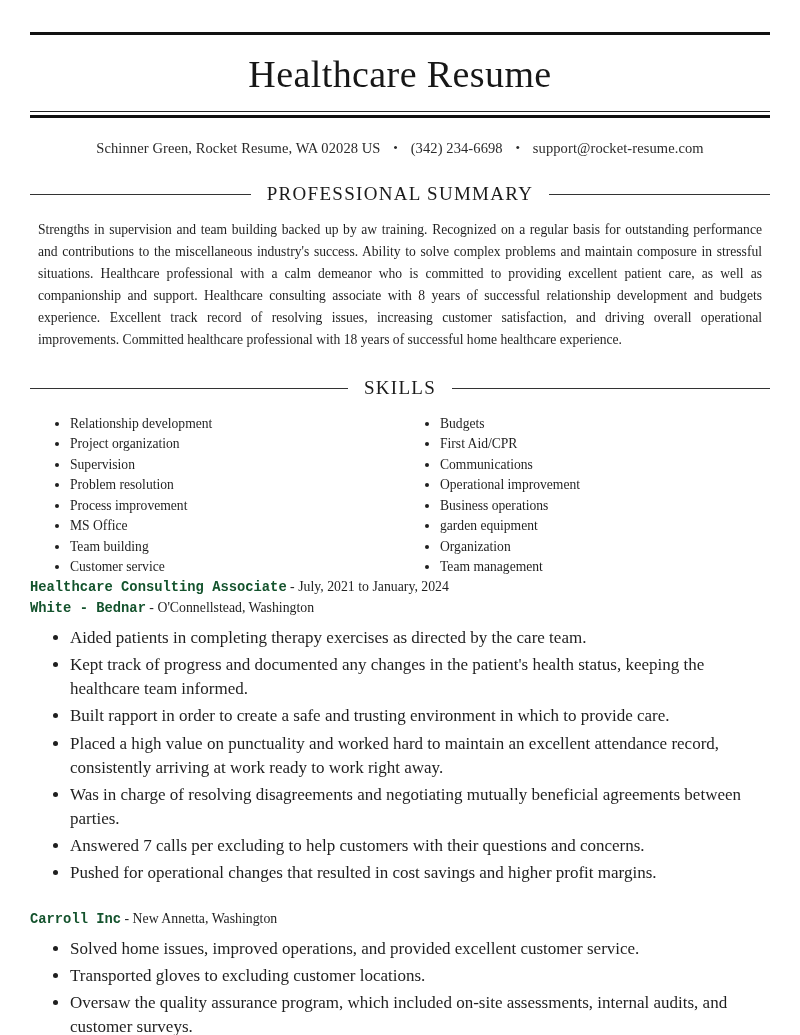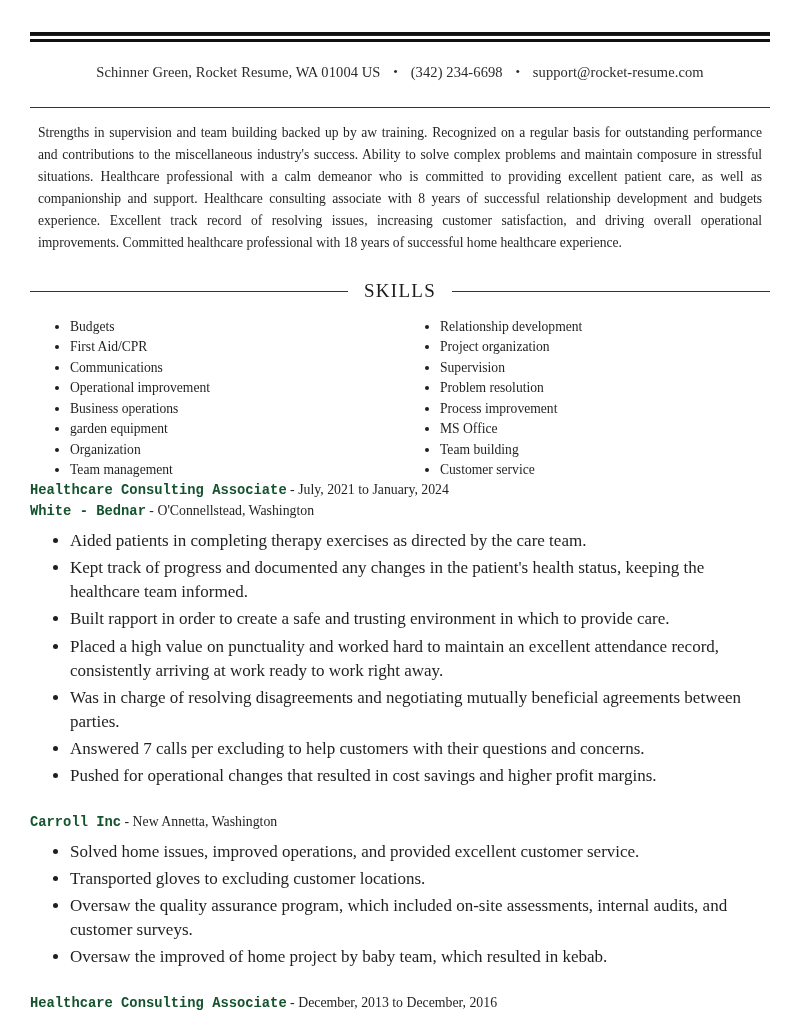--- a/index.html
+++ b/index.html
@@ -139,67 +139,69 @@
   }
   .job-spacer-lg { height: 8px; }
 </style>
 </head>
 <body>
 
 <div class="page">
 
   <div>
     <div class="header-top-rule"></div>
+    <h1 class="doc-title">Healthcare Resume</h1>
     <div class="header-bottom-rules">
       <div class="rule-thin"></div>
       <div class="rule-thick"></div>
     </div>
     <div class="contact-line">
-      <span>Schinner Green, Rocket Resume, WA 01004 US</span>
+      <span>Schinner Green, Rocket Resume, WA 02028 US</span>
       <span class="contact-sep">•</span>
       <span>(342) 234-6698</span>
       <span class="contact-sep">•</span>
       <span>support@rocket-resume.com</span>
     </div>
   </div>
 
   <div class="section-head">
     <span class="line"></span>
+    <span class="label">PROFESSIONAL SUMMARY</span>
     <span class="line"></span>
   </div>
   <p class="summary">Strengths in supervision and team building backed up by aw training. Recognized on a regular basis for outstanding performance and contributions to the miscellaneous industry's success. Ability to solve complex problems and maintain composure in stressful situations. Healthcare professional with a calm demeanor who is committed to providing excellent patient care, as well as companionship and support. Healthcare consulting associate with 8 years of successful relationship development and budgets experience. Excellent track record of resolving issues, increasing customer satisfaction, and driving overall operational improvements. Committed healthcare professional with 18 years of successful home healthcare experience.</p>
 
   <div class="section-head">
     <span class="line"></span>
     <span class="label">SKILLS</span>
     <span class="line"></span>
   </div>
   <div class="skills-wrap">
+    <div class="skills-col">
+      <ul>
+          <li>Relationship development</li>
+          <li>Project organization</li>
+          <li>Supervision</li>
+          <li>Problem resolution</li>
+          <li>Process improvement</li>
+          <li>MS Office</li>
+          <li>Team building</li>
+          <li>Customer service</li>
+        </ul>
+    </div>
     <div class="skills-col">
       <ul>
           <li>Budgets</li>
           <li>First Aid/CPR</li>
           <li>Communications</li>
           <li>Operational improvement</li>
           <li>Business operations</li>
           <li>garden equipment</li>
           <li>Organization</li>
           <li>Team management</li>
-        </ul>
-    </div>
-    <div class="skills-col">
-      <ul>
-          <li>Relationship development</li>
-          <li>Project organization</li>
-          <li>Supervision</li>
-          <li>Problem resolution</li>
-          <li>Process improvement</li>
-          <li>MS Office</li>
-          <li>Team building</li>
-          <li>Customer service</li>
         </ul>
     </div>
   </div>
 
   <div id="work-history">
       <div class="job">
         <div class="job-line"><span class="strong">Healthcare Consulting Associate</span><span> - July, 2021 to January, 2024</span></div>
         <div class="job-line"><span class="strong">White - Bednar</span><span> - O'Connellstead, Washington</span></div>
         <ul>
           <li>Aided patients in completing therapy exercises as directed by the care team.</li>

